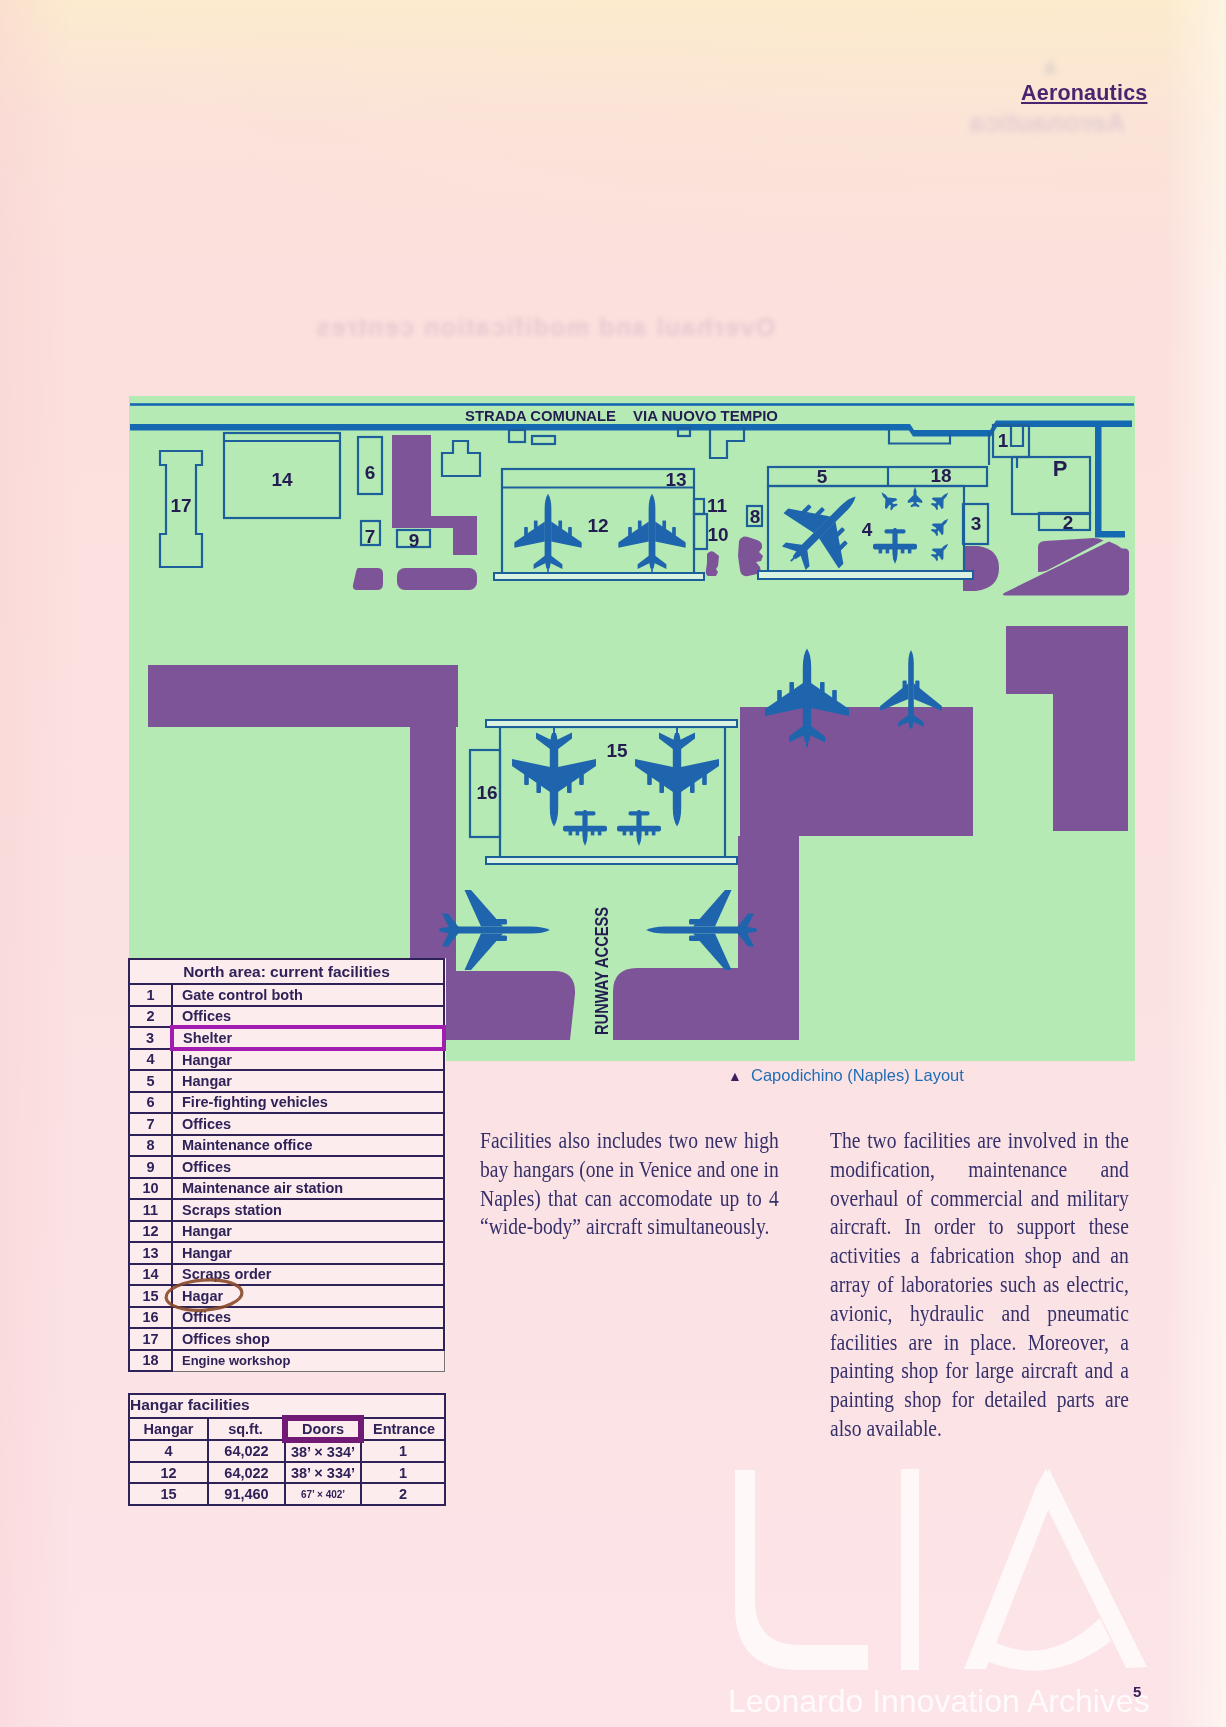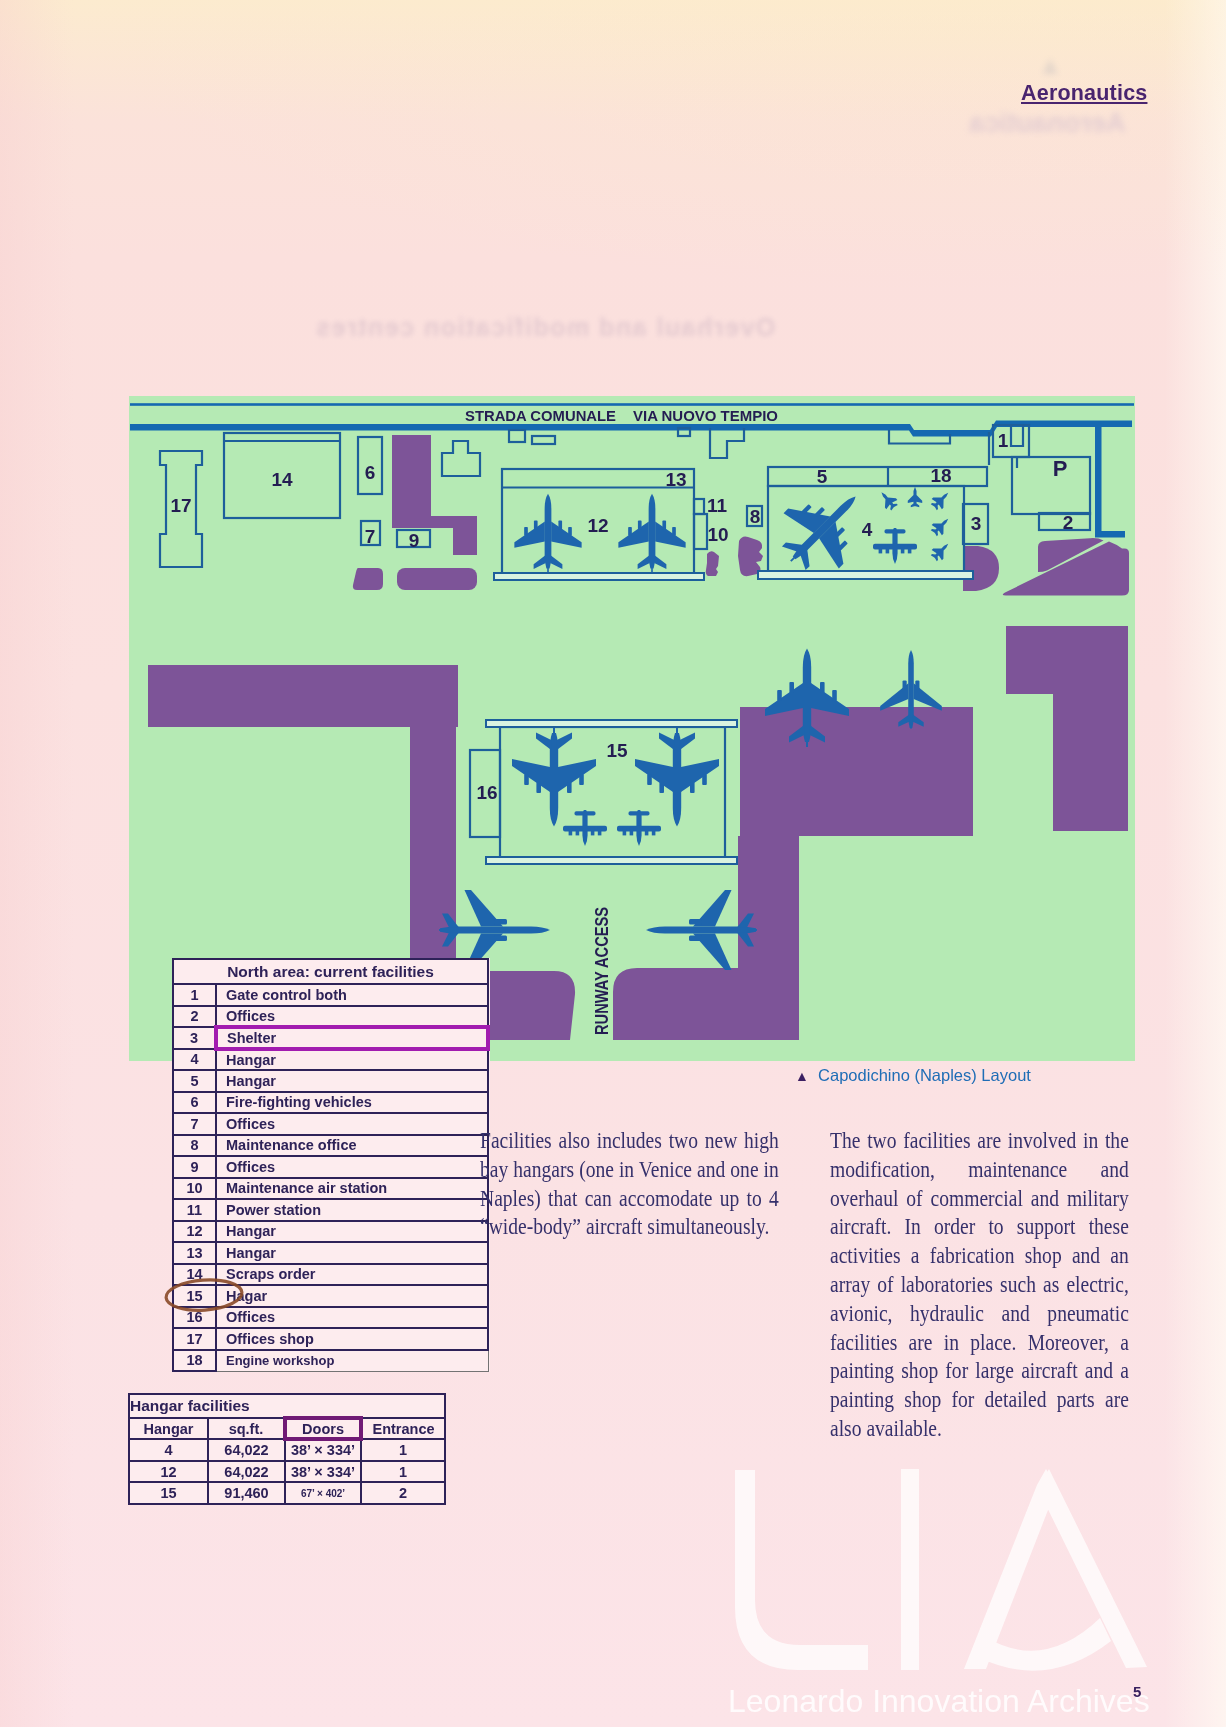--- a/index.html
+++ b/index.html
@@ -249,23 +249,23 @@
 
 <text x="617" y="757">15</text>
 
 <text x="487" y="799">16</text>
 
 <text transform="translate(608,1035) rotate(-90)" x="0" y="0" text-anchor="start" font-size="18px" textLength="128" lengthAdjust="spacingAndGlyphs">RUNWAY ACCESS</text>
 </g>
 </svg>
 </div>
 
-<div style="position:absolute;left:713px;top:1066px;width:400px;text-align:center;font:16.5px 'Liberation Sans',sans-serif;color:#1f6db6;"><span style="color:#3c1f62;font-size:14px;">▲</span>&nbsp; Capodichino (Naples) Layout</div>
-
-<table style="position:absolute;left:128px;top:958px;width:318px;border-collapse:collapse;background:#fdecee;font-family:'Liberation Sans',sans-serif;color:#2e2258;table-layout:fixed;margin-left:44px;" cellspacing="0">
+<div style="position:absolute;left:728px;top:1066px;width:400px;text-align:left;font:16.5px 'Liberation Sans',sans-serif;color:#1f6db6;"><span style="color:#3c1f62;font-size:14px;">▲</span>&nbsp; Capodichino (Naples) Layout</div>
+
+<table style="position:absolute;left:128px;top:958px;width:318px;border-collapse:collapse;background:#fdecee;font-family:'Liberation Sans',sans-serif;color:#2e2258;table-layout:fixed;" cellspacing="0">
   <colgroup>
       <col style="width:43px">
       <col>
     </colgroup>
 
   <tbody>
       <tr style="height:25px;">
         <td colspan="2" style="border:2px solid #2e2258;text-align:center;font-weight:bold;font-size:15.5px;padding:0;">North area: current facilities</td>
       </tr>
 
@@ -314,21 +314,21 @@
         <td style="border:2px solid #2e2258;font-weight:bold;font-size:14.5px;padding:0 0 0 9px;">Offices</td>
       </tr>
 
   <tr style="height:21.5px;">
         <td style="border:2px solid #2e2258;text-align:center;font-weight:bold;font-size:14.5px;padding:0;">10</td>
         <td style="border:2px solid #2e2258;font-weight:bold;font-size:14.5px;padding:0 0 0 9px;">Maintenance air station</td>
       </tr>
 
   <tr style="height:21.5px;">
         <td style="border:2px solid #2e2258;text-align:center;font-weight:bold;font-size:14.5px;padding:0;">11</td>
-        <td style="border:2px solid #2e2258;font-weight:bold;font-size:14.5px;padding:0 0 0 9px;">Power station</td>
+        <td style="border:2px solid #2e2258;font-weight:bold;font-size:14.5px;padding:0 0 0 9px;">Scraps station</td>
       </tr>
 
   <tr style="height:21.5px;">
         <td style="border:2px solid #2e2258;text-align:center;font-weight:bold;font-size:14.5px;padding:0;">12</td>
         <td style="border:2px solid #2e2258;font-weight:bold;font-size:14.5px;padding:0 0 0 9px;">Hangar</td>
       </tr>
 
   <tr style="height:21.5px;">
         <td style="border:2px solid #2e2258;text-align:center;font-weight:bold;font-size:14.5px;padding:0;">13</td>
         <td style="border:2px solid #2e2258;font-weight:bold;font-size:14.5px;padding:0 0 0 9px;">Hangar</td>
@@ -374,21 +374,21 @@
     </colgroup>
 
   <tbody>
       <tr style="height:24px;">
         <td colspan="4" style="border:2px solid #2e2258;font-weight:bold;font-size:15.5px;padding:0;">Hangar facilities</td>
       </tr>
 
   <tr style="height:21px;">
     <td style="border:2px solid #2e2258;width:77px;text-align:center;font-weight:bold;font-size:14.5px;padding:0;">Hangar</td>
     <td style="border:2px solid #2e2258;width:75px;text-align:center;font-weight:bold;font-size:14.5px;padding:0;">sq.ft.</td>
-    <td style="border:4px solid #701a75;width:74px;text-align:center;font-weight:bold;font-size:14.5px;padding:0;">Doors</td>
+    <td style="border:6px solid #701a75;width:74px;text-align:center;font-weight:bold;font-size:14.5px;padding:0;">Doors</td>
     <td style="border:2px solid #2e2258;text-align:center;font-weight:bold;font-size:14.5px;padding:0;">Entrance</td>
   </tr>
 
   <tr style="height:21.7px;">
         <td style="border:2px solid #2e2258;text-align:center;font-weight:bold;font-size:14.5px;padding:0;">4</td>
         <td style="border:2px solid #2e2258;text-align:center;font-weight:bold;font-size:14.5px;padding:0;">64,022</td>
         <td style="border:2px solid #2e2258;text-align:center;font-weight:bold;font-size:14.5px;padding:0;">38’ × 334’</td>
         <td style="border:2px solid #2e2258;text-align:center;font-weight:bold;font-size:14.5px;padding:0;">1</td>
       </tr>
 

